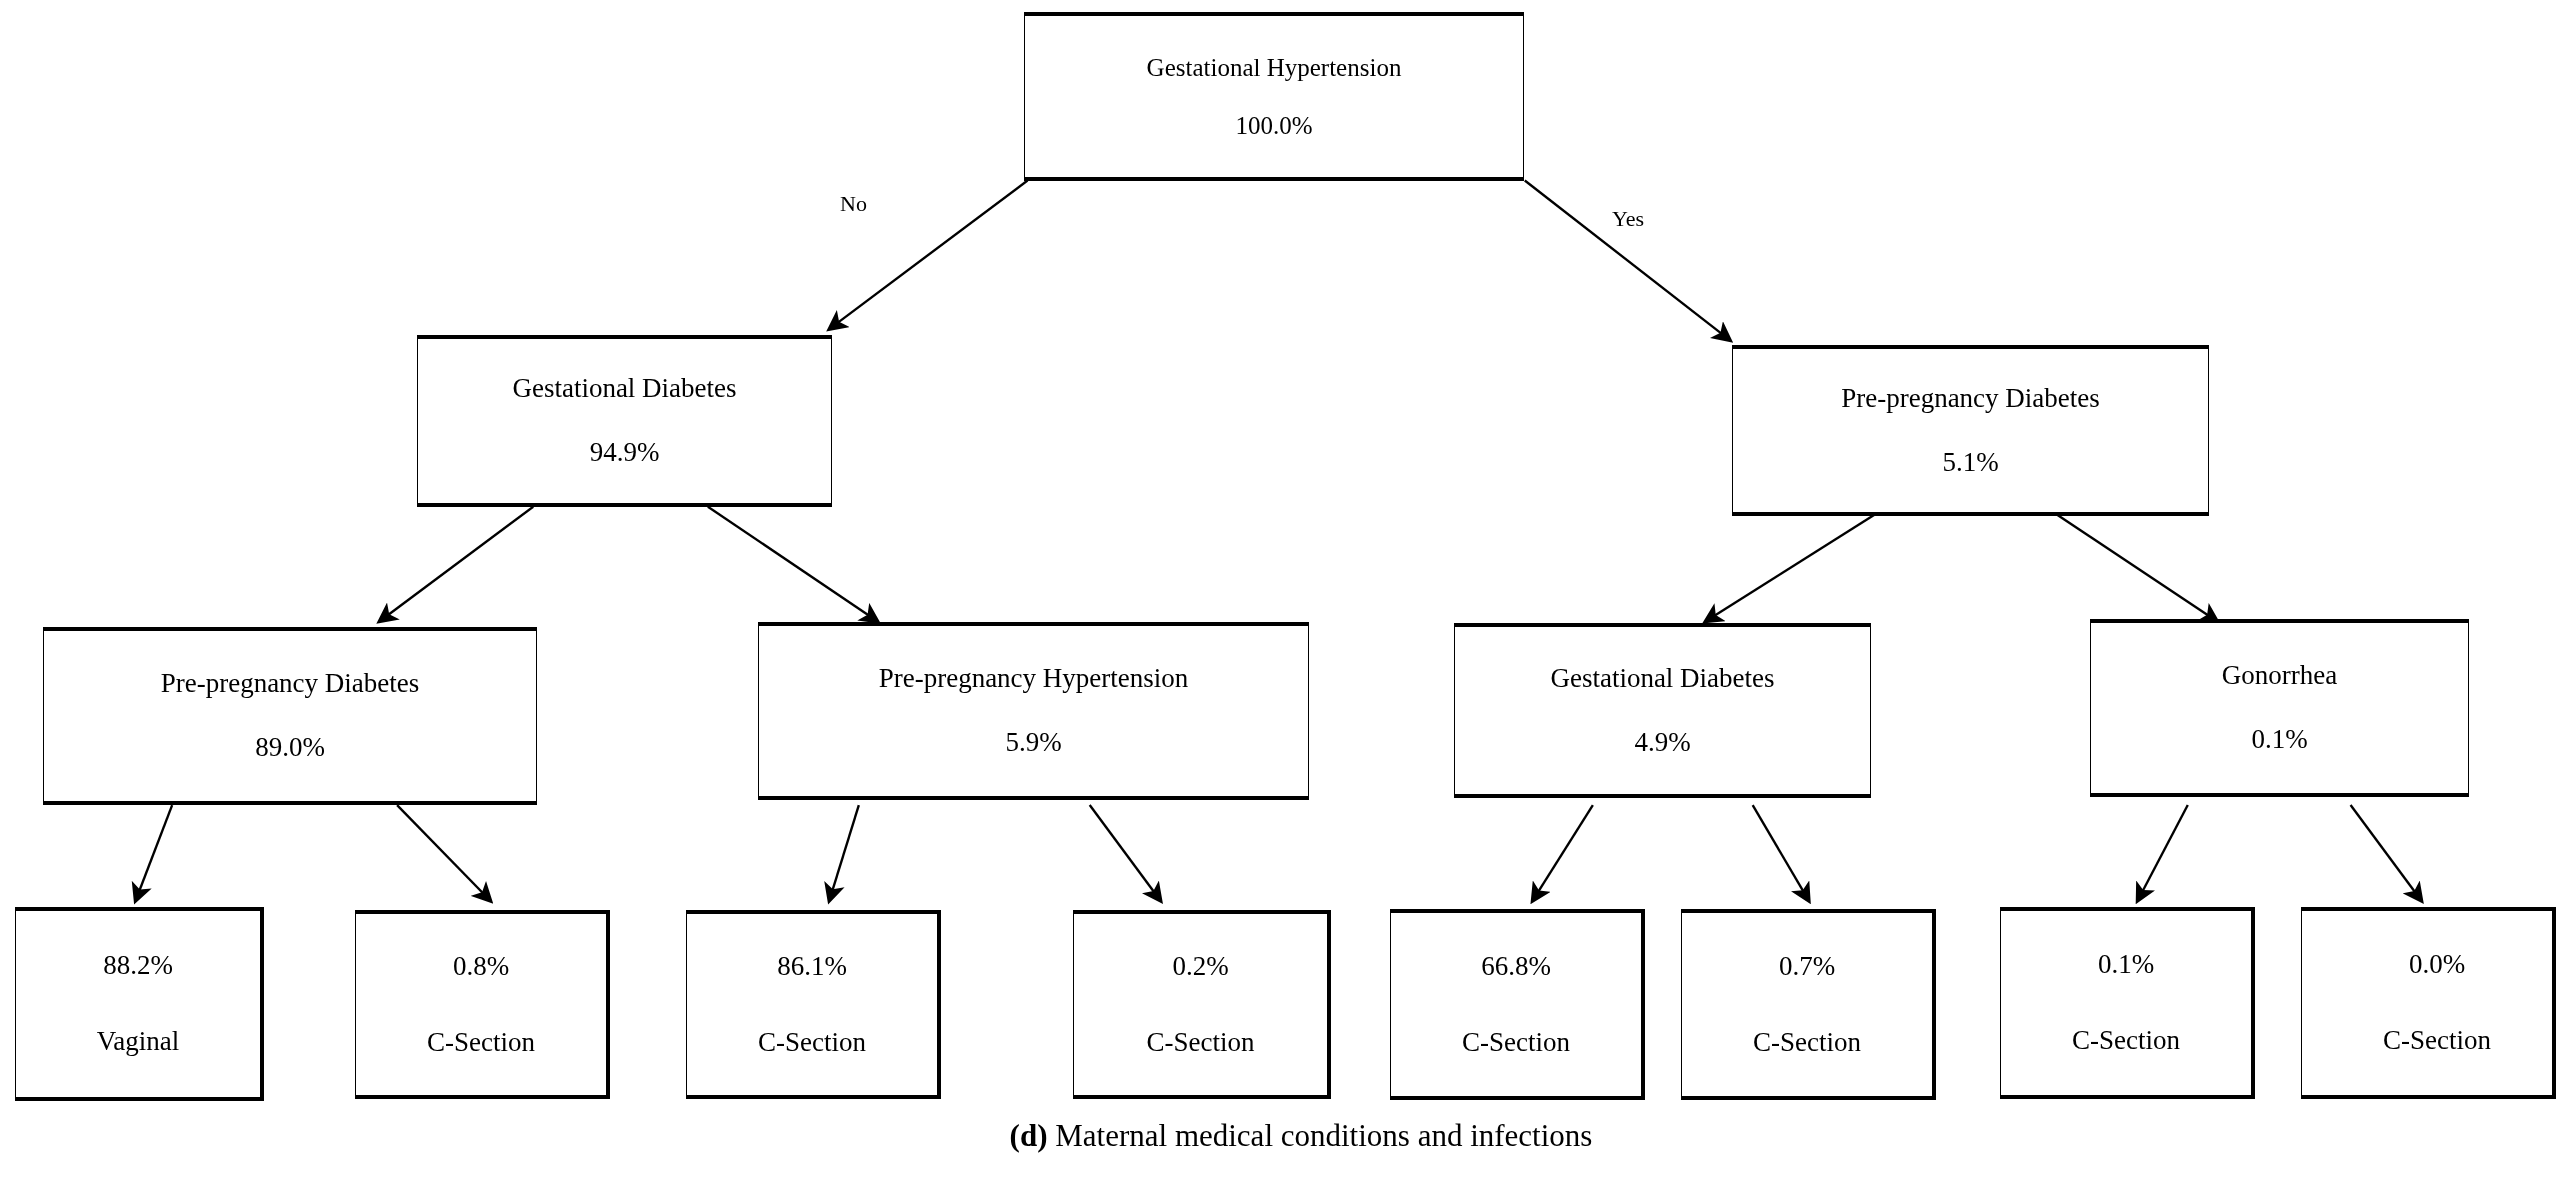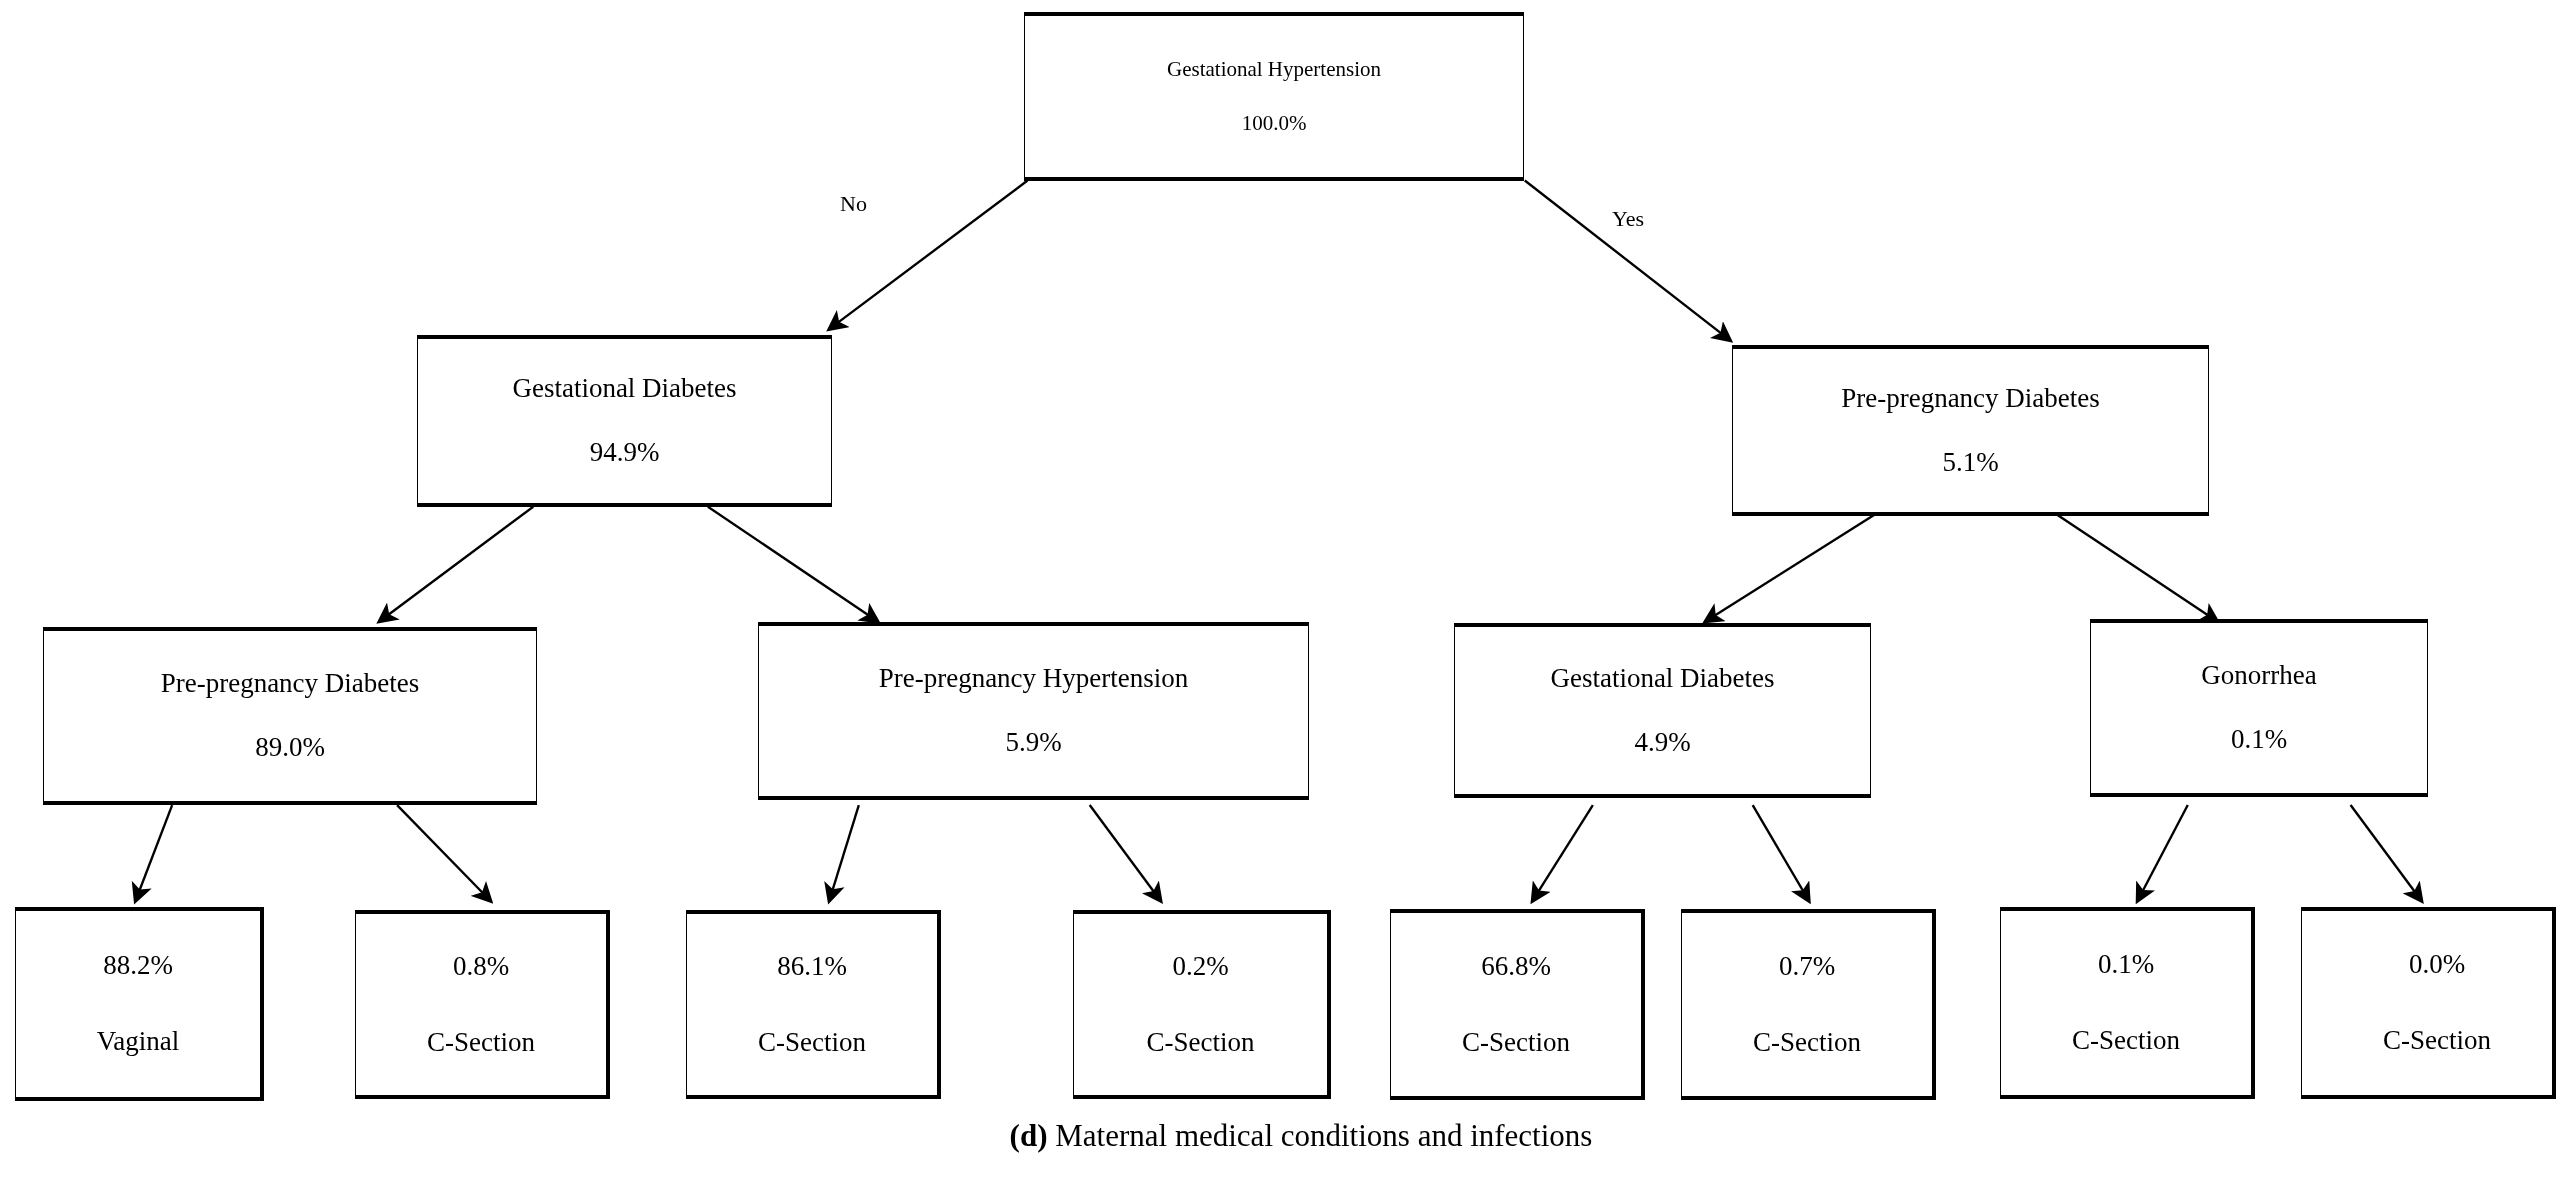--- a/index.html
+++ b/index.html
@@ -45,21 +45,21 @@
     border-right-width: 4.1px;
   }
   .node-line {
     display: block;
     text-align: center;
     white-space: nowrap;
     line-height: 1.1;
   }
   .node-title { font-size: 27px; }
   .node-pct   { font-size: 27px; }
-  .lvl0 .node-title, .lvl0 .node-pct { font-size: 21px; }
+  .lvl0 .node-title, .lvl0 .node-pct { font-size: 25px; }
   .gap-root  { height: 31px; }
   .gap-mid   { height: 34px; }
   .gap-leaf  { height: 46px; }
 
   .edge-label {
     position: absolute;
     font-size: 22px;
     color: #000000;
     white-space: nowrap;
     z-index: 4;
@@ -145,21 +145,21 @@
     <span class="gap-mid"></span>
     <span class="node-line node-pct">5.9%</span>
   </div>
 
   <div class="node heavy" style="left:1454px; top:623px; width:417px; height:175px;">
     <span class="node-line node-title">Gestational Diabetes</span>
     <span class="gap-mid"></span>
     <span class="node-line node-pct">4.9%</span>
   </div>
 
-  <div class="node heavy" style="left:2090px; top:619px; width:338px; height:178px;">
+  <div class="node heavy" style="left:2090px; top:619px; width:379px; height:178px;">
     <span class="node-line node-title">Gonorrhea</span>
     <span class="gap-mid"></span>
     <span class="node-line node-pct">0.1%</span>
   </div>
 
   <div class="node heavy heavy-side" style="left:15px; top:907px; width:249px; height:194px;">
     <span class="node-line node-pct">88.2%</span>
     <span class="gap-leaf"></span>
     <span class="node-line node-title">Vaginal</span>
   </div>

